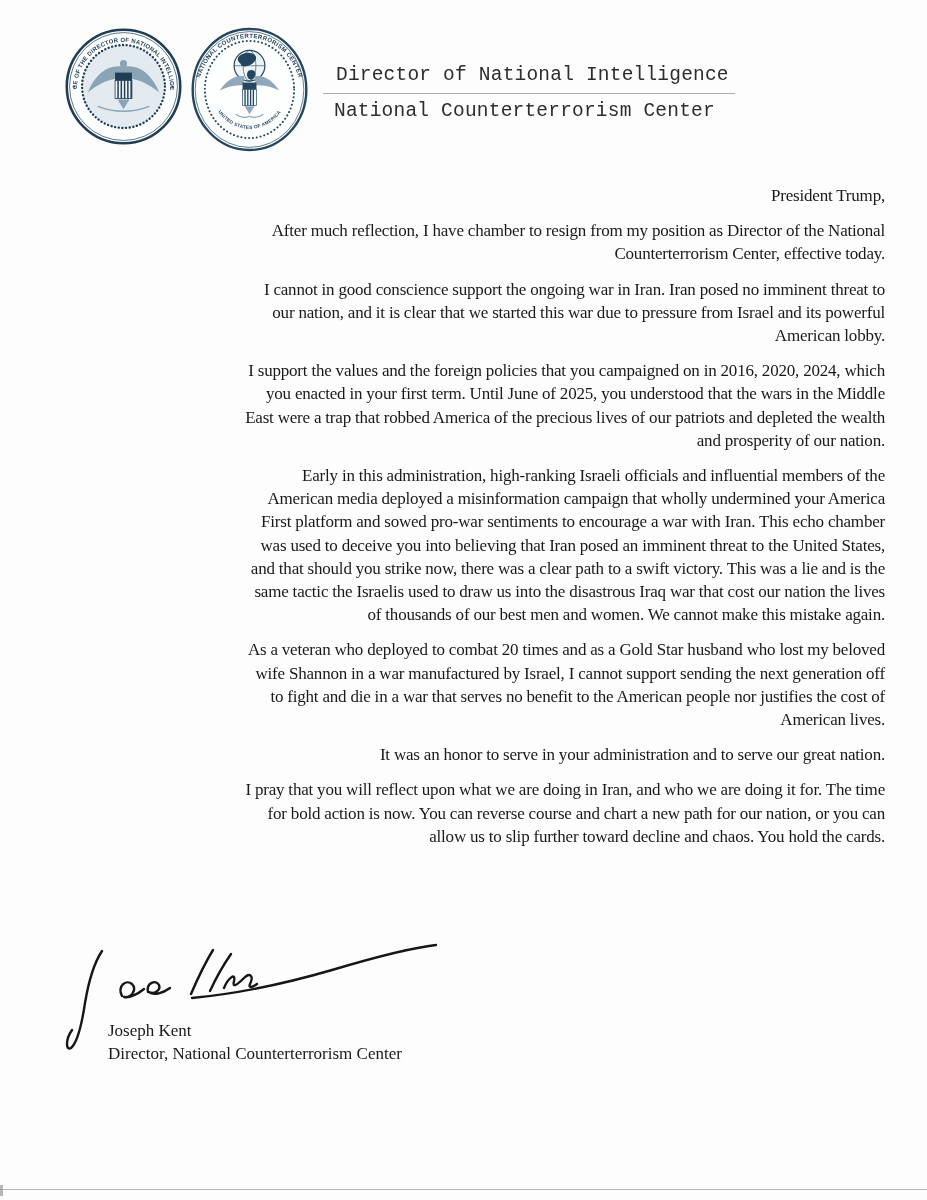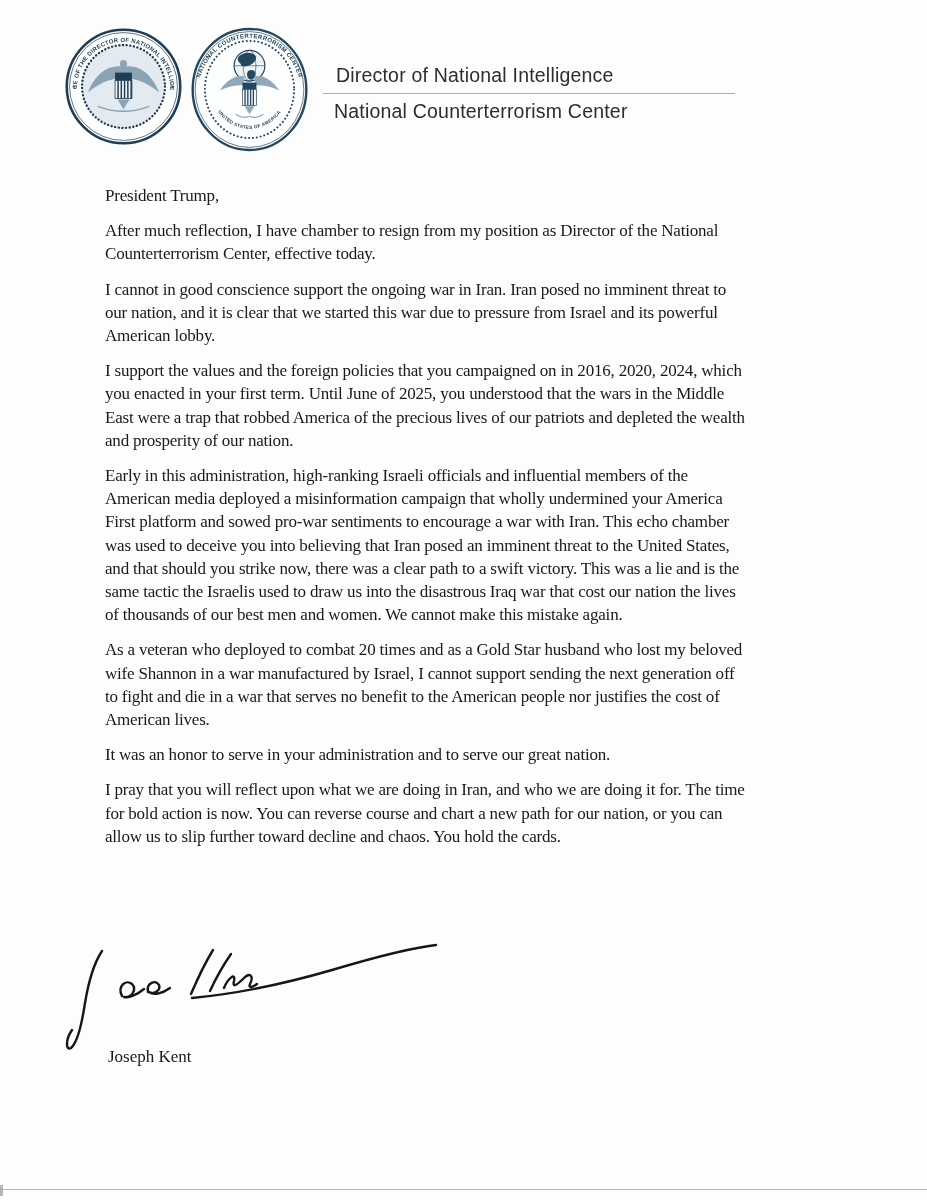--- a/index.html
+++ b/index.html
@@ -30,21 +30,21 @@
   .ring-text {
     font-family: "Liberation Sans", sans-serif;
     font-weight: bold;
     fill: #1f3d55;
   }
   .lh-text {
     position: absolute;
     left: 323px;
     top: 64px;
     width: 412px;
-    font-family: Liberation Sans, sans-serif;
+    font-family: Liberation Mono, monospace;
     color: #2d2d2d;
     letter-spacing: 0.2px;
   }
   .lh-line1 {
     font-size: 19.5px;
     line-height: 23px;
     padding: 0 0 6px 13px;
     border-bottom: 1px solid #adadad;
   }
   .lh-line2 {
@@ -61,20 +61,21 @@
     top: 184px;
     width: 780px;
     font-size: 17px;
     line-height: 23.2px;
     letter-spacing: -0.2px;
     color: #191919;
   }
   .para {
     margin: 0 0 12px 0;
     white-space: pre;
+    text-align: right;
   }
 
   
   .signature {
     position: absolute;
     left: 64px;
     top: 938px;
     width: 380px;
     height: 118px;
   }
@@ -85,21 +86,20 @@
     stroke-linecap: round;
     stroke-linejoin: round;
   }
   .closing {
     position: absolute;
     left: 108px;
     top: 1019px;
     font-size: 17px;
     line-height: 23.2px;
     color: #191919;
-    margin-top: 26px;
   }
 
   
   .scan-line {
     position: absolute;
     left: 0;
     top: 1189px;
     width: 927px;
     height: 1px;
     background: #b6b6b6;
@@ -224,18 +224,19 @@
     <path class="sig-stroke" d="M 127,56 C 133,42 141,25 149,12"></path>
     <path class="sig-stroke" d="M 146,53 C 152,40 160,26 167,16"></path>
 
     <path class="sig-stroke" d="M 160,50 C 164,40 172,34 170,43 C 168,51 174,46 180,40 C 186,34 190,38 186,46 C 184,51 189,49 193,46"></path>
 
     <path class="sig-stroke" d="M 128,60 C 170,56 220,46 268,32 C 305,21 345,10 372,7"></path>
   </svg>
 
   <div class="closing">
     <div>Joseph Kent</div>
+    <div>Director, National Counterterrorism Center</div>
   </div>
 
   <div class="scan-line"></div>
   <div class="scan-tick"></div>
 
 </main>
 
 </body></html>

